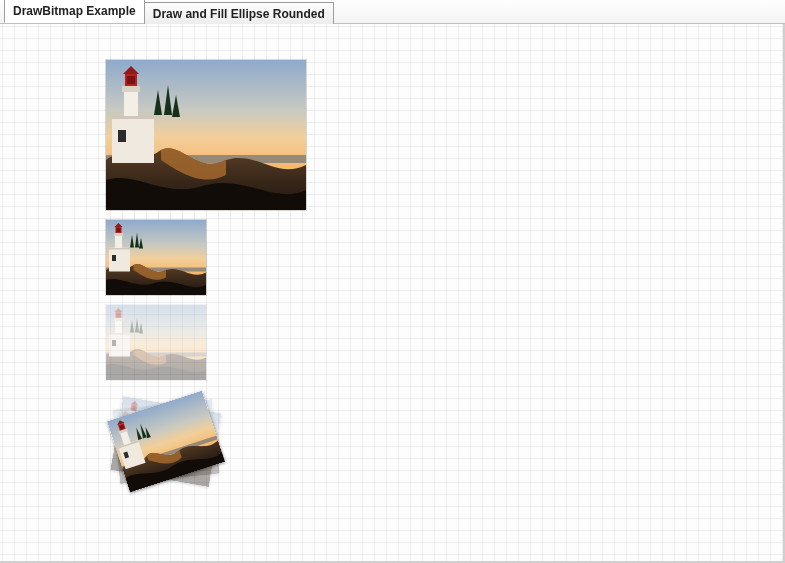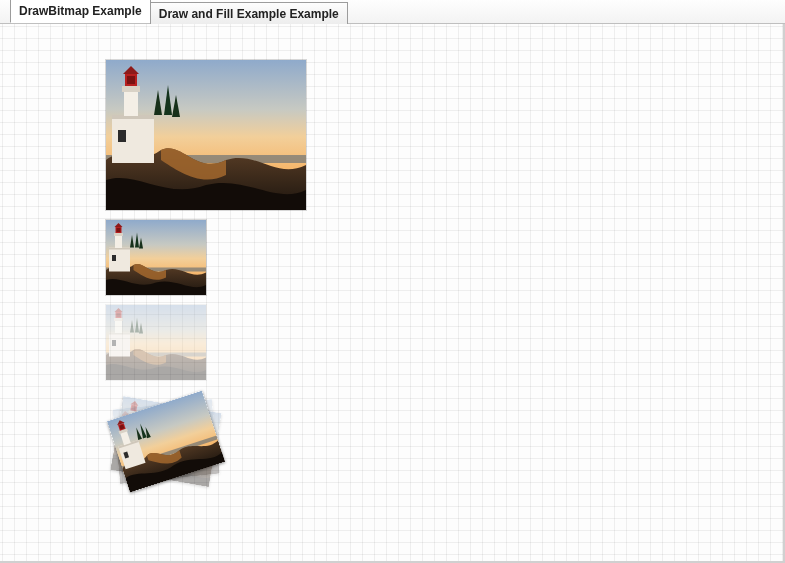--- a/index.html
+++ b/index.html
@@ -12,21 +12,21 @@
     font-size: 12px;
     background: #fff;
     overflow: hidden;
   }
   .tabbar {
     display: flex;
     align-items: flex-end;
     height: 24px;
     background: linear-gradient(to bottom, #fefefe 0%, #f3f3f3 100%);
     border-bottom: 1px solid #bfbfbf;
-    padding-left: 10px;
+    padding-left: 4px;
   }
   .tab {
     padding: 4px 8px 3px 8px;
     border: 1px solid #9c9c9c;
     border-bottom: none;
     margin-right: -1px;
     background: linear-gradient(to bottom, #fdfdfd 0%, #ededed 100%);
     font-weight: bold;
     color: #222;
     cursor: pointer;
@@ -112,21 +112,21 @@
 
       <rect x="19" y="14" width="12" height="12" fill="#b71f1f"></rect>
       <rect x="21" y="16" width="8" height="8" fill="#7a1212"></rect>
       <polygon points="17,14 33,14 25,6" fill="#8e1a1a"></polygon>
     </symbol>
   </defs>
 </svg>
 
 <div class="tabbar">
   <div class="tab active">DrawBitmap Example</div>
-  <div class="tab">Draw and Fill Example Example</div>
+  <div class="tab">Draw and Fill Ellipse Rounded</div>
 </div>
 
 <div class="canvas-wrap">
 
   <div class="img large">
     <svg class="photo">
         <use href="#lighthouse-photo"></use>
       </svg>
   </div>
 

